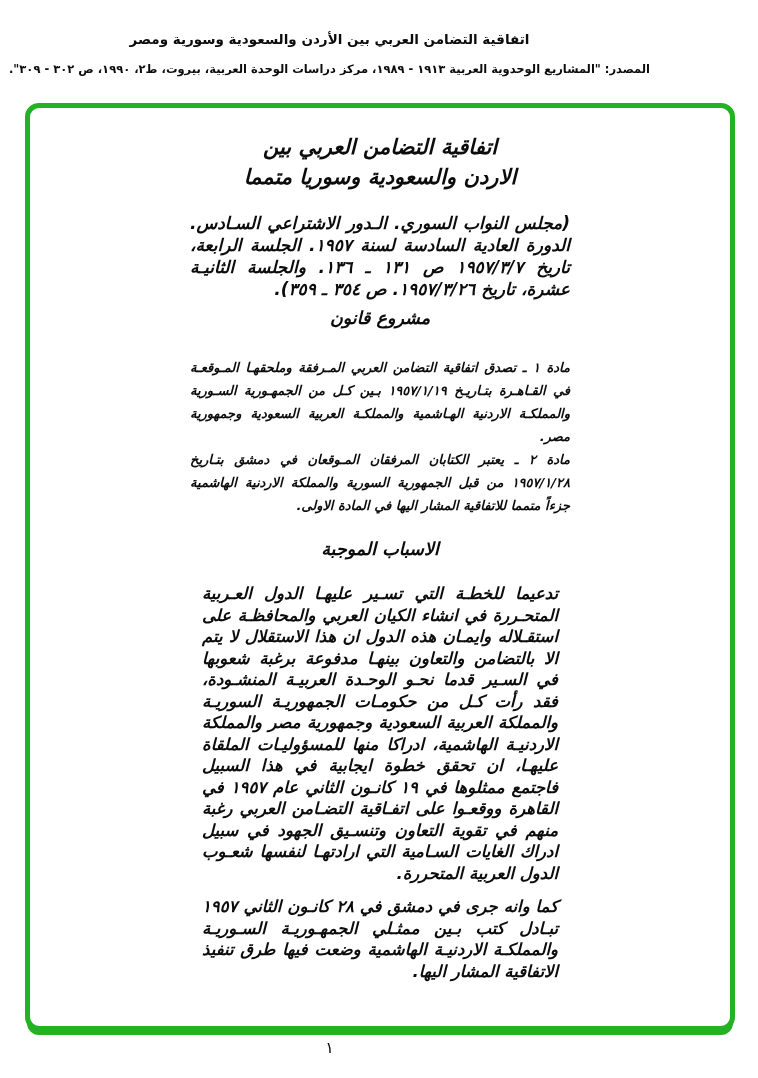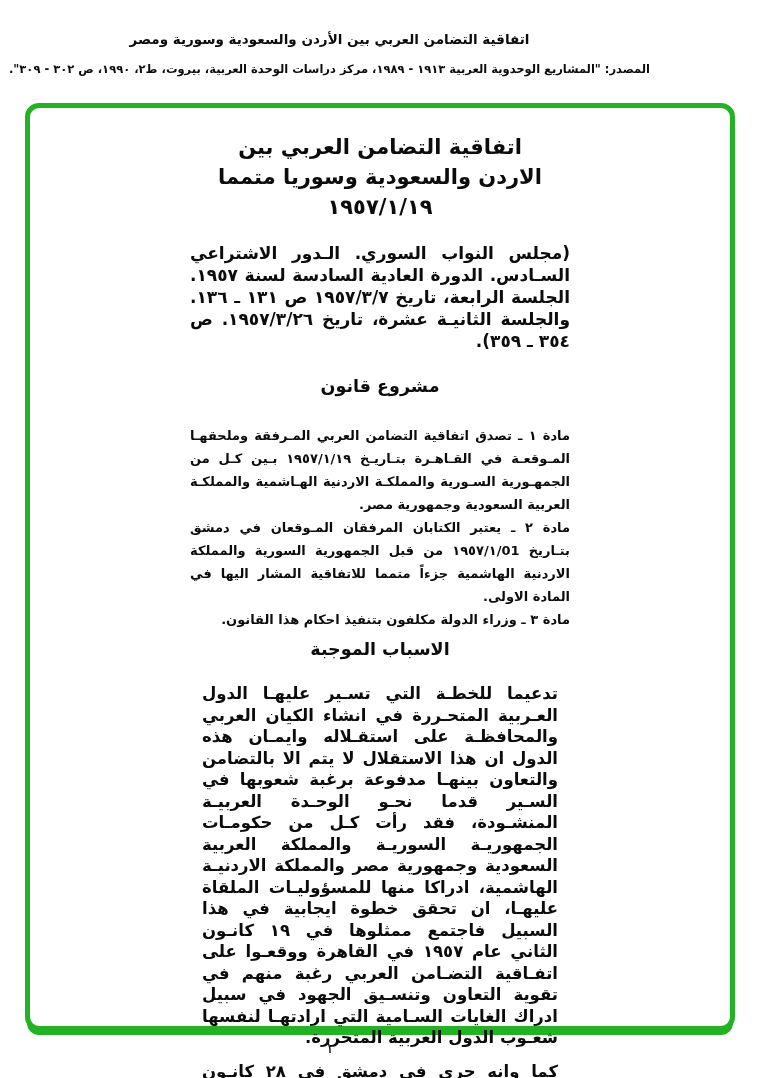--- a/index.html
+++ b/index.html
@@ -24,20 +24,21 @@
     white-space: nowrap;
   }
 
   .frame {
     position: absolute; left: 25px; top: 103px;
     width: 710px; height: 928px;
     box-sizing: border-box;
     border: 5px solid #23b223;
     border-radius: 14px;
     background: #fff;
+    font-style: italic;
   }
 
   .content {
     width: 380px; margin: 0 auto;
     direction: rtl;
     font-weight: bold;
   }
 
   .title {
     margin-top: 24px;
@@ -49,22 +50,22 @@
     margin: 20px 0 0 0;
     font-size: 17px; line-height: 22px;
     text-align: justify;
   }
 
   .heading {
     margin: 0; text-align: center;
     font-size: 17.5px; line-height: 24px;
     font-weight: bold;
   }
-  .h-draft   { margin-top: 22px; }
-  .h-reasons { margin-top: 6px; }
+  .h-draft   { margin-top: 6px; }
+  .h-reasons { margin-top: 20px; }
 
   .articles { margin-top: 26px; font-size: 13px; line-height: 23px; text-align: justify; }
   .articles p { margin: 0; }
 
   .reasons { margin-top: 22px; font-size: 16.5px; line-height: 21.5px; text-align: justify; }
   .reasons p { margin: 12px; }
 
   .pagenum {
     position: absolute; top: 1038px; left: 0; right: 0;
     text-align: center; font-size: 16px;
@@ -78,31 +79,29 @@
   <div class="hdr1">اتفاقية التضامن العربي بين الأردن والسعودية وسورية ومصر</div>
 
   <div class="hdr2">المصدر: "المشاريع الوحدوية العربية ١٩١٣ - ١٩٨٩، مركز دراسات الوحدة العربية، بيروت، ط٢، ١٩٩٠، ص ٣٠٢ - ٣٠٩".</div>
 
   <div class="frame" style="border-color: rgb(35, 178, 35); box-shadow: rgb(35, 178, 35) 0px 6px 0px -2px;">
     <div class="content">
 
       <div class="title">
         <div>اتفاقية التضامن العربي بين</div>
         <div>الاردن والسعودية وسوريا متمما</div>
-        <div>١٩٥٧/١/١٩</div>
       </div>
 
       <p class="note">(مجلس النواب السوري. الـدور الاشتراعي السـادس. الدورة العادية السادسة لسنة ١٩٥٧. الجلسة الرابعة، تاريخ ١٩٥٧/٣/٧ ص ١٣١ ـ ١٣٦. والجلسة الثانيـة عشرة، تاريخ ١٩٥٧/٣/٢٦. ص ٣٥٤ ـ ٣٥٩).</p>
 
       <h2 class="heading h-draft">مشروع قانون</h2>
 
       <div class="articles">
         <p>مادة ١ ـ تصدق اتفاقية التضامن العربي المـرفقة وملحقهـا المـوقعـة في القـاهـرة بتـاريـخ ١٩٥٧/١/١٩ بـين كـل من الجمهـورية السـورية والمملكـة الاردنية الهـاشمية والمملكـة العربية السعودية وجمهورية مصر.</p>
-        <p>مادة ٢ ـ يعتبر الكتابان المرفقان المـوقعان في دمشق بتـاريخ ١٩٥٧/١/01 من قبل الجمهورية السورية والمملكة الاردنية الهاشمية جزءاً متمما للاتفاقية المشار اليها في المادة الاولى.</p>
-        <p>مادة ٣ ـ وزراء الدولة مكلفون بتنفيذ احكام هذا القانون.</p>
+        <p>مادة ٢ ـ يعتبر الكتابان المرفقان المـوقعان في دمشق بتـاريخ ١٩٥٧/١/٢٨ من قبل الجمهورية السورية والمملكة الاردنية الهاشمية جزءاً متمما للاتفاقية المشار اليها في المادة الاولى.</p>
       </div>
 
       <h2 class="heading h-reasons">الاسباب الموجبة</h2>
 
       <div class="reasons">
         <p>تدعيما للخطـة التي تسـير عليهـا الدول العـربية المتحـررة في انشاء الكيان العربي والمحافظـة على استقـلاله وايمـان هذه الدول ان هذا الاستقلال لا يتم الا بالتضامن والتعاون بينهـا مدفوعة برغبة شعوبها في السـير قدما نحـو الوحـدة العربيـة المنشـودة، فقد رأت كـل من حكومـات الجمهوريـة السوريـة والمملكة العربية السعودية وجمهورية مصر والمملكة الاردنيـة الهاشمية، ادراكا منها للمسؤوليـات الملقاة عليهـا، ان تحقق خطوة ايجابية في هذا السبيل فاجتمع ممثلوها في ١٩ كانـون الثاني عام ١٩٥٧ في القاهرة ووقعـوا على اتفـاقية التضـامن العربي رغبة منهم في تقوية التعاون وتنسـيق الجهود في سبيل ادراك الغايات السـامية التي ارادتهـا لنفسها شعـوب الدول العربية المتحررة.</p>
         <p>كما وانه جرى في دمشق في ٢٨ كانـون الثاني ١٩٥٧ تبـادل كتب بـين ممثـلي الجمهـوريـة السـوريـة والمملكـة الاردنيـة الهاشمية وضعت فيها طرق تنفيذ الاتفاقية المشار اليها.</p>
 
       </div>
 

